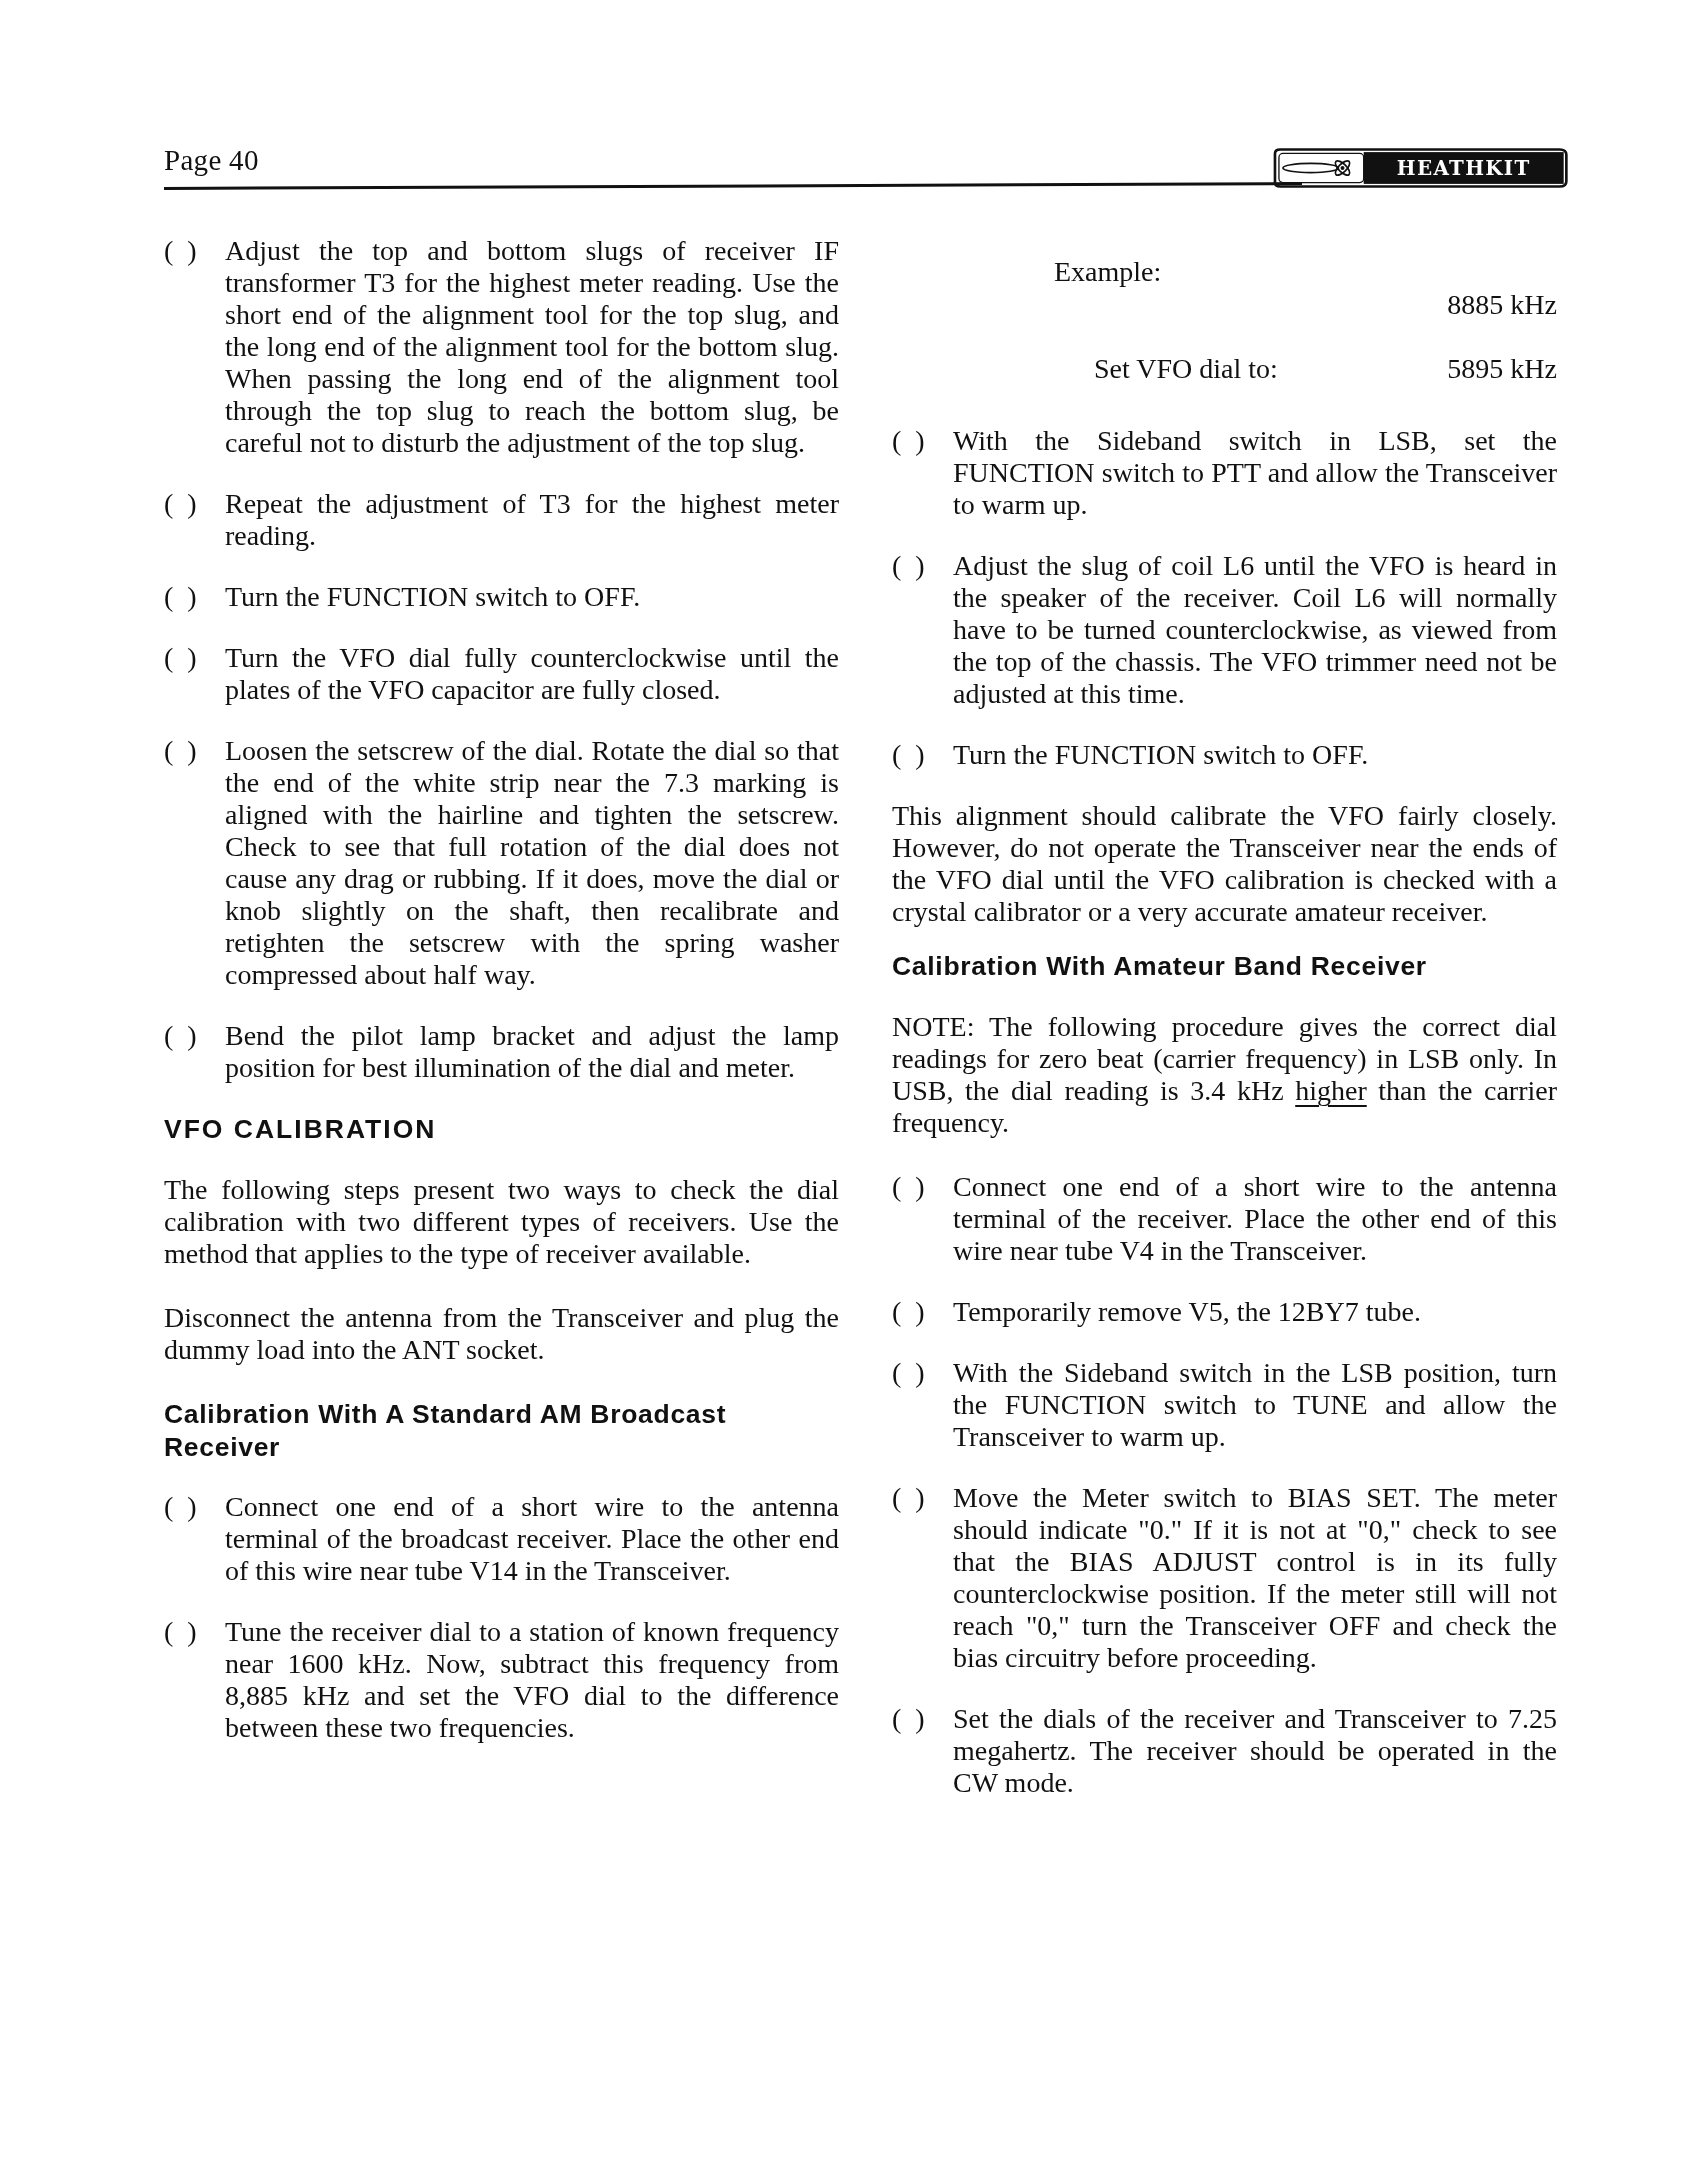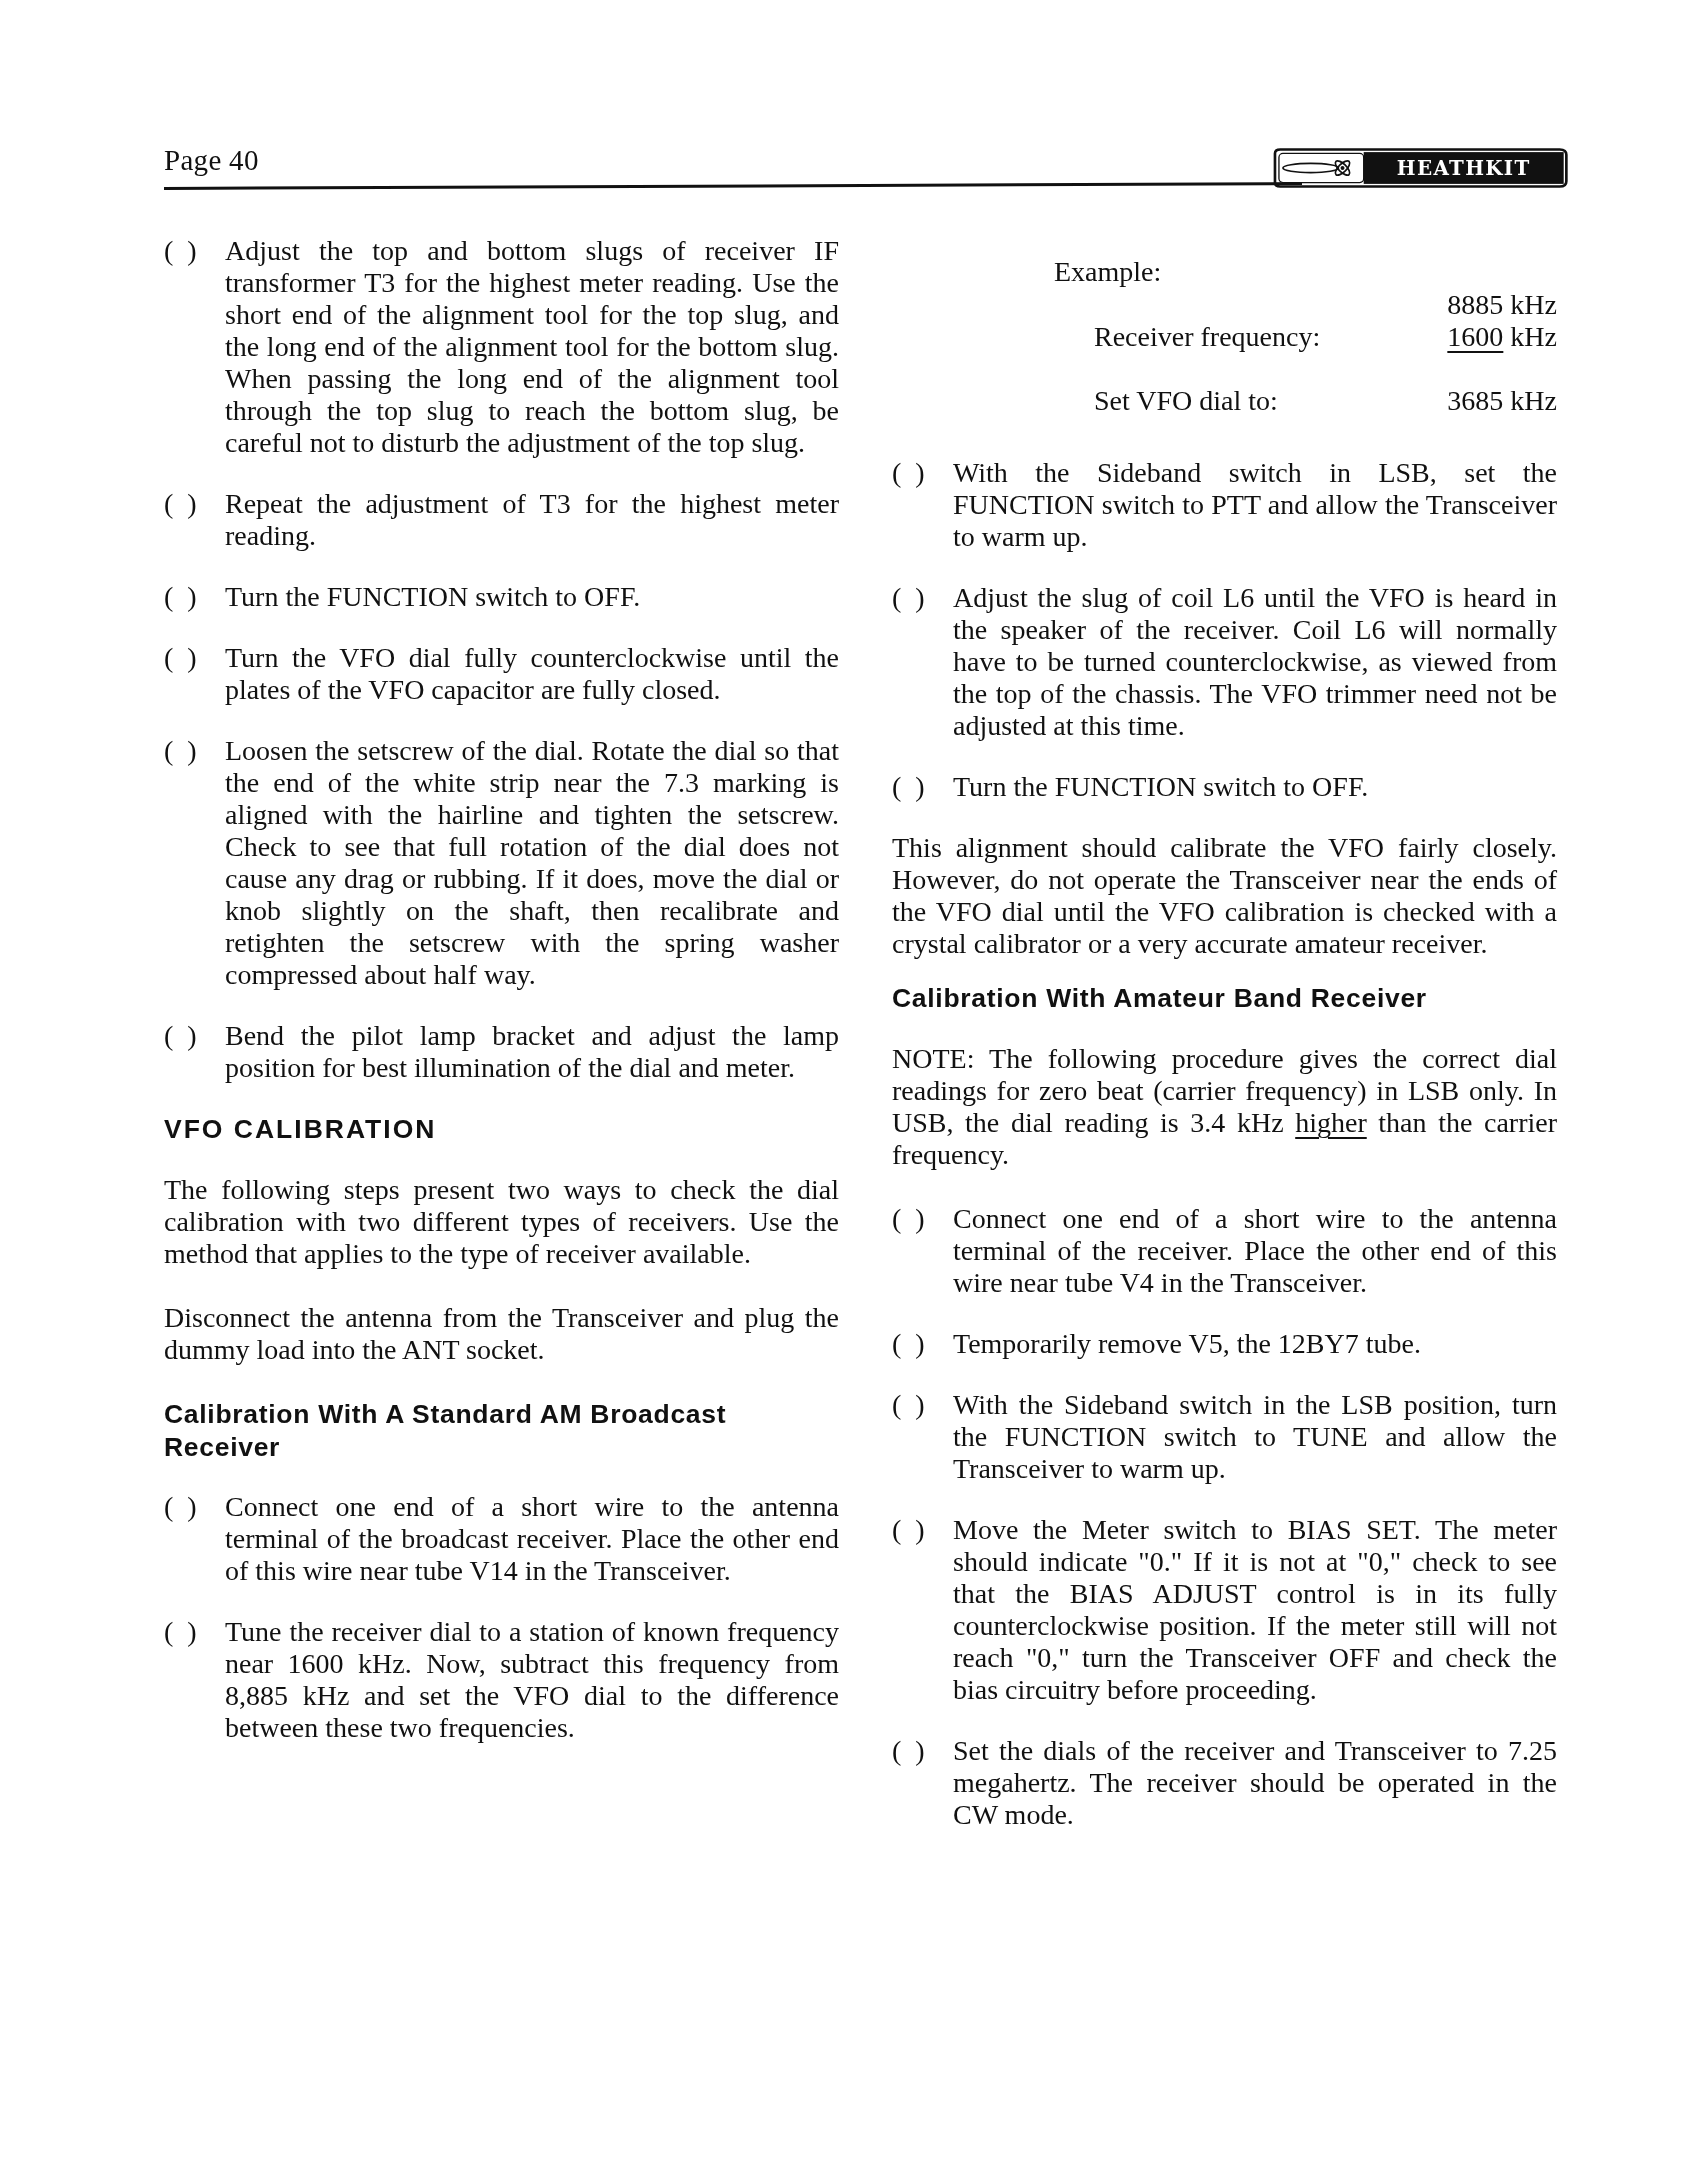--- a/index.html
+++ b/index.html
@@ -106,28 +106,24 @@
   </div>
 </div>
 
 <div class="col col-right">
   <div class="example">
     <div class="example-title">Example:</div>
     <div class="example-row">
       <span class="lbl"></span>
       <span class="val">8885 kHz</span>
     </div>
-    <div class="example-row">
-      <span class="lbl">Receiver frequency:</span>
-      <span class="val"><span class="ul">1600</span><span> kHz</span></span>
-    </div>
     <div class="gap-row"></div>
     <div class="example-row">
       <span class="lbl">Set VFO dial to:</span>
-      <span class="val">3685 kHz</span>
+      <span class="val">5895 kHz</span>
     </div>
   </div>
 
   <div class="step">
     <span class="checkbox">(  )</span>
     <span class="step-text">With the Sideband switch in LSB, set the FUNCTION switch to PTT and allow the Transceiver to warm up.</span>
   </div>
   <div class="step">
     <span class="checkbox">(  )</span>
     <span class="step-text">Adjust the slug of coil L6 until the VFO is heard in the speaker of the receiver. Coil L6 will normally have to be turned counterclockwise, as viewed from the top of the chassis. The VFO trimmer need not be adjusted at this time.</span>

